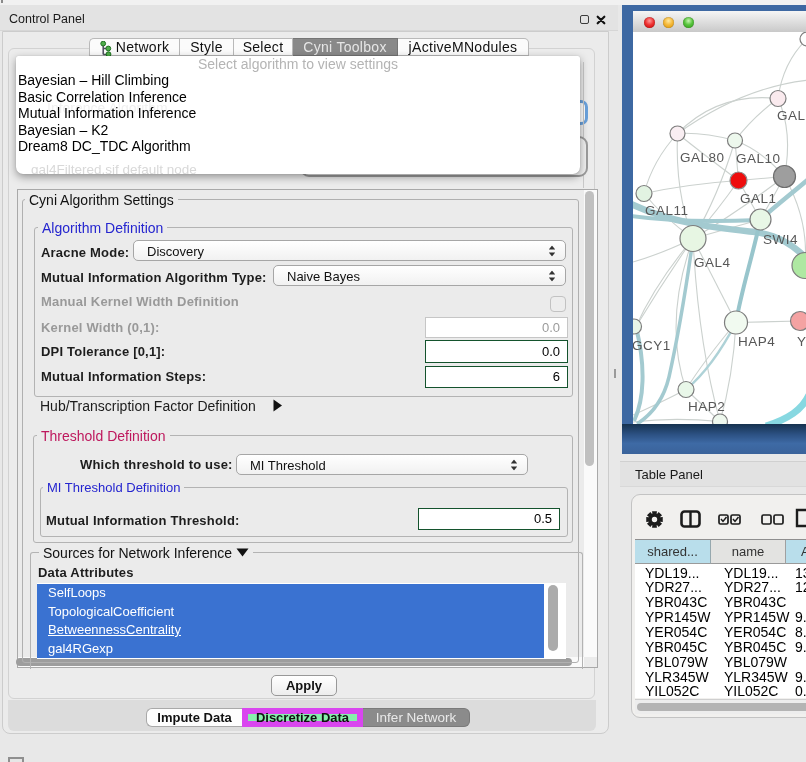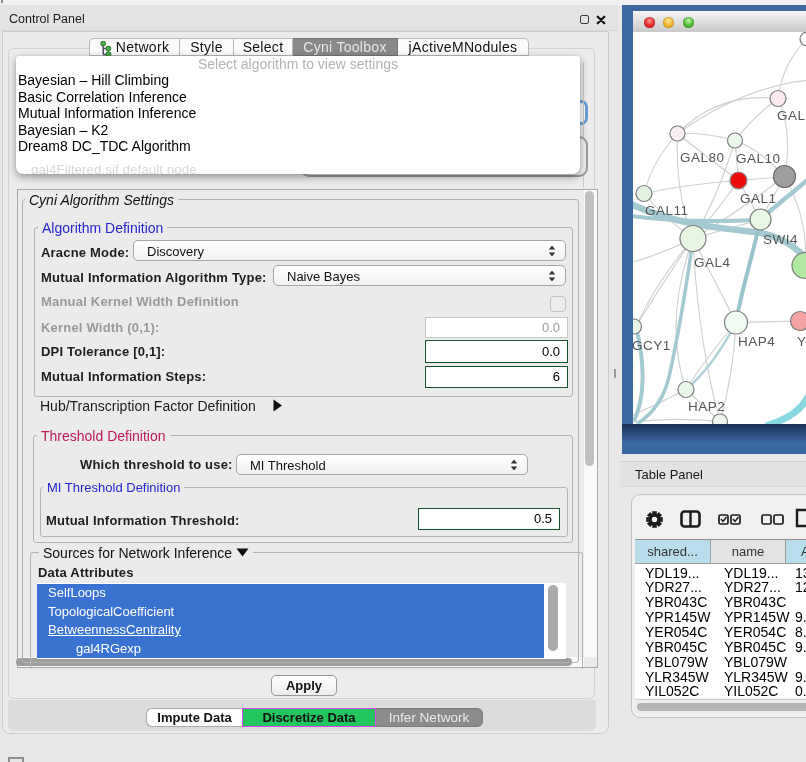--- a/index.html
+++ b/index.html
@@ -53,21 +53,21 @@
 
 <div class="abs" style="left:17px;top:189px;width:581px;height:479px;border:1px solid #a9a9a9;background:#ebebeb;box-sizing:border-box;"></div>
 
 <div class="abs" style="left:584px;top:190px;width:13px;height:467px;background:#fafafa;"></div>
 <div class="abs" style="left:585px;top:191px;width:9px;height:275px;background:#c0c0c0;border-radius:5px;"></div>
 
 <div class="abs" style="left:18px;top:657px;width:566px;height:10px;background:#fafafa;"></div>
 <div class="abs" style="left:16px;top:658px;width:556px;height:8px;background:#9d9d9d;border-radius:4px;"></div>
 
 <div class="gbox" style="left:22px;top:199px;width:555px;height:462px;border-color:#b0b0b0;">
-  <span class="grouptitle" style="left:2px;color:#111;font-style:italic;">Cyni Algorithm Settings</span>
+  <span class="grouptitle" style="left:2px;color:#111;">Cyni Algorithm Settings</span>
 </div>
 
 <div class="gbox" style="left:34px;top:227px;width:537px;height:168px;">
   <span class="grouptitle" style="left:3px;color:#2525cf;">Algorithm Definition</span>
 </div>
 <div class="lbl" style="left:41px;top:245px;">Aracne Mode:</div>
 <div class="combo" style="left:133px;top:240px;width:433px;height:21px;">
   <span class="ct">Discovery</span>
   <svg class="spin" viewBox="0 0 8 11">
       <path d="M4 0 L7.2 4 H0.8 Z" fill="#333"></path>
@@ -119,31 +119,31 @@
         <path d="M0.5 0.5 L12.5 0.5 L6.5 8.5 Z" fill="#111"></path>
       </svg></span>
 </div>
 <div class="lbl" style="left:38px;top:565px;">Data Attributes</div>
 
 <div class="abs" style="left:37px;top:583px;width:529px;height:76px;background:#fff;overflow:hidden;">
   <div style="position:absolute;left:0;top:1px;width:507px;height:74px;background:#3a72d1;color:#fff;font-size:13px;">
     <div style="padding-left:11px;line-height:18.6px;">SelfLoops</div>
     <div style="padding-left:11px;line-height:18.6px;">TopologicalCoefficient</div>
     <div style="padding-left:11px;line-height:18.6px;text-decoration:underline;">BetweennessCentrality</div>
-    <div style="padding-left:11px;line-height:18.6px;margin-left:28px;">gal4RGexp</div>
+    <div style="padding-left:11px;line-height:18.6px;">gal4RGexp</div>
   </div>
   <div style="position:absolute;left:511px;top:2px;width:10px;height:66px;background:#ababab;border-radius:5px;"></div>
 </div>
 
 <div class="abs" style="left:271px;top:675px;width:66px;height:21px;background:linear-gradient(#ffffff,#ededed);border:1px solid #989898;border-radius:5px;box-sizing:border-box;text-align:center;font-size:13px;font-weight:bold;color:#111;line-height:19px;">Apply</div>
 
 <div class="abs" style="left:8px;top:700px;width:588px;height:31px;background:#dcdcdc;border-radius:0 0 6px 6px;"></div>
 <div class="abs" style="left:146px;top:708px;height:19px;display:flex;font-size:13px;font-weight:bold;color:#111;">
   <div style="width:96px;background:#fdfdfd;border:1px solid #a9a9a9;border-right:none;border-radius:6px 0 0 6px;display:flex;align-items:center;justify-content:center;box-sizing:border-box;">Impute Data</div>
-  <div style="width:134px;background:#22c55e;border:1px solid #d946ef;display:flex;align-items:center;justify-content:center;box-sizing:border-box;">Discretize Data</div>
+  <div style="width:121px;background:#86efac;border:6px solid #d946ef;display:flex;align-items:center;justify-content:center;box-sizing:border-box;">Discretize Data</div>
   <div style="width:107px;background:#8b8b8b;border:1px solid #7a7a7a;border-left:none;border-radius:0 6px 6px 0;display:flex;align-items:center;justify-content:center;color:#e9e9e9;font-weight:normal;font-size:13.5px;box-sizing:border-box;">Infer Network</div>
 </div>
 
 <div class="abs" style="left:16px;top:56px;width:564px;height:118px;background:#ffffff;border-radius:2px 2px 7px 7px;box-shadow:0 3px 9px rgba(0,0,0,0.38), 0 0 1px rgba(0,0,0,0.25);box-sizing:border-box;overflow:hidden;">
   <div style="position:absolute;left:31px;top:44px;font-size:14px;color:#f0f0f0;white-space:nowrap;">Inference Algorithm</div>
   <div style="position:absolute;left:15px;top:106px;font-size:13.5px;color:#d8d8d8;white-space:nowrap;">gal4Filtered.sif default node</div>
   <div style="position:absolute;left:0;top:1px;width:100%;text-align:center;font-size:14px;color:#b4b4b4;line-height:15px;">Select algorithm to view settings</div>
   <div style="position:absolute;left:2px;top:16.3px;font-size:14px;color:#000;line-height:16.4px;white-space:nowrap;">
     <div>Bayesian – Hill Climbing</div>
     <div>Basic Correlation Inference</div>

